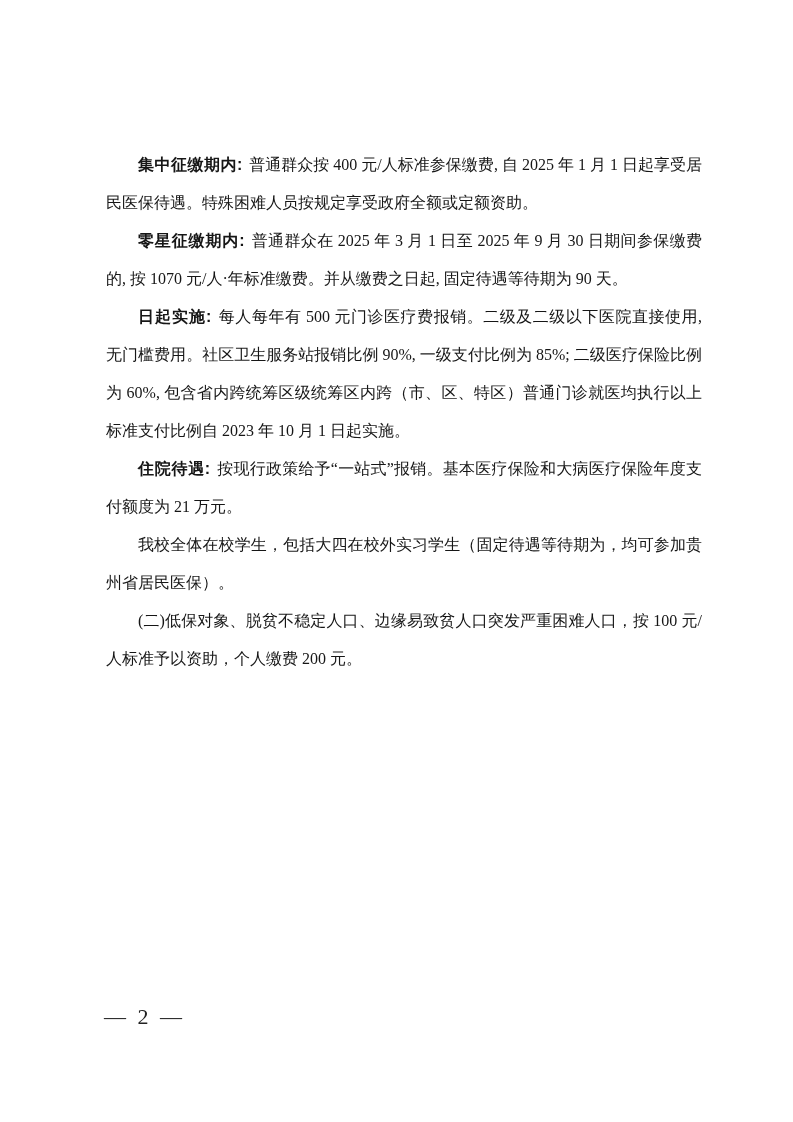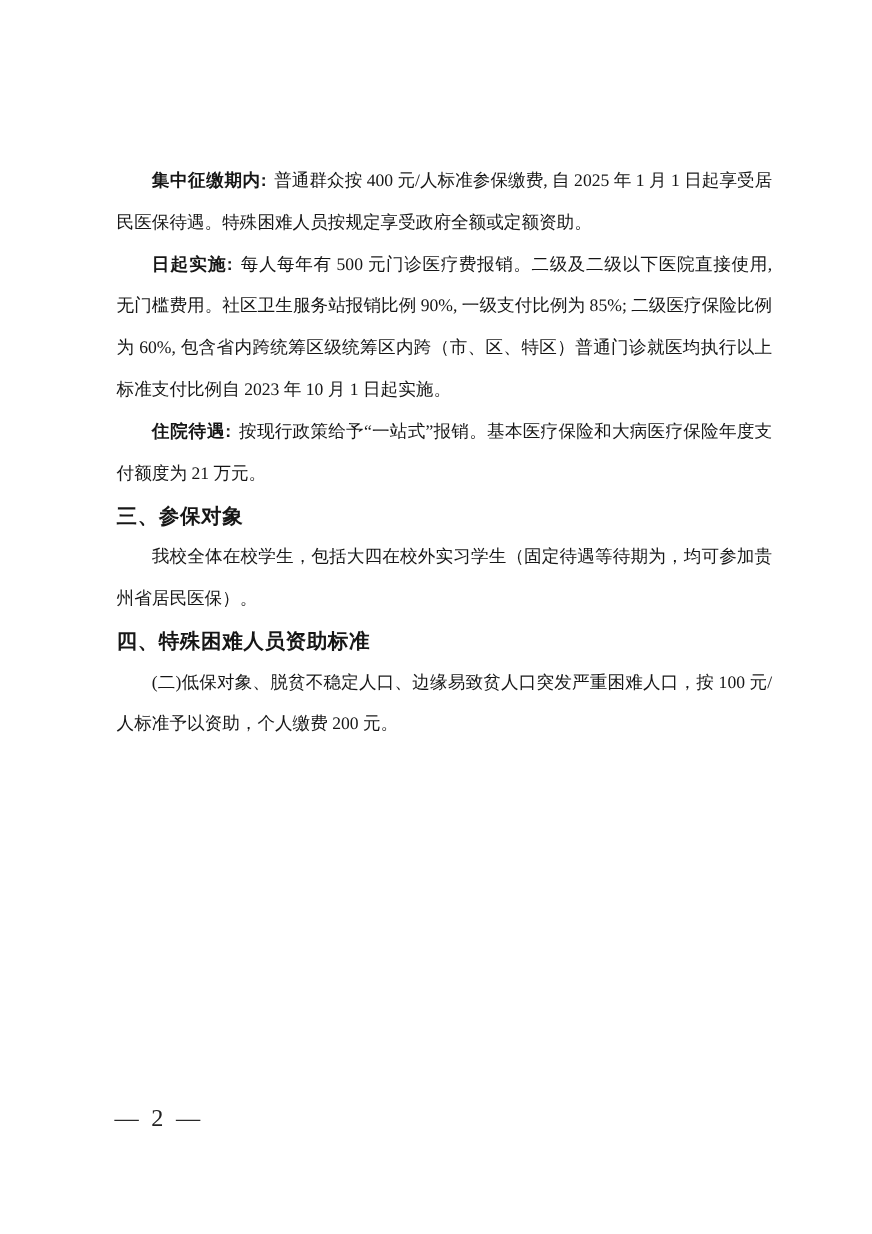--- a/index.html
+++ b/index.html
@@ -55,30 +55,29 @@
 </style>
 </head>
 <body>
 
 <div class="page">
 
   <main class="doc-body">
 
     <p class="para"><span class="lead">集中征缴期内:</span><span>普通群众按 400 元/人标准参保缴费, 自 2025 年 1 月 1 日起享受居民医保待遇。特殊困难人员按规定享受政府全额或定额资助。</span></p>
 
+    <p class="para"><span class="lead">零星征缴期内:</span><span>普通群众在 2025 年 3 月 1 日至 2025 年 9 月 30 日期间参保缴费的, 按 1070 元/人·年标准缴费。并从缴费之日起, 固定待遇等待期为 90 天。</span></p>
 
     <p class="para"><span class="lead">日起实施:</span><span>每人每年有 500 元门诊医疗费报销。二级及二级以下医院直接使用, 无门槛费用。社区卫生服务站报销比例 90%, 一级支付比例为 85%; 二级医疗保险比例为 60%, 包含省内跨统筹区级统筹区内跨（市、区、特区）普通门诊就医均执行以上标准支付比例自 2023 年 10 月 1 日起实施。</span></p>
 
     <p class="para"><span class="lead">住院待遇:</span><span>按现行政策给予“一站式”报销。基本医疗保险和大病医疗保险年度支付额度为 21 万元。</span></p>
 
-    <h3 class="heading">三、参保对象</h3>
 
     <p class="para">我校全体在校学生，包括大四在校外实习学生（固定待遇等待期为，均可参加贵州省居民医保）。</p>
 
-    <h3 class="heading">四、特殊困难人员资助标准</h3>
 
 
     <p class="para">(二)低保对象、脱贫不稳定人口、边缘易致贫人口突发严重困难人口，按 100 元/人标准予以资助，个人缴费 200 元。</p>
 
   </main>
 
   <footer class="page-footer">
     <span>— 2 —</span>
   </footer>
 

